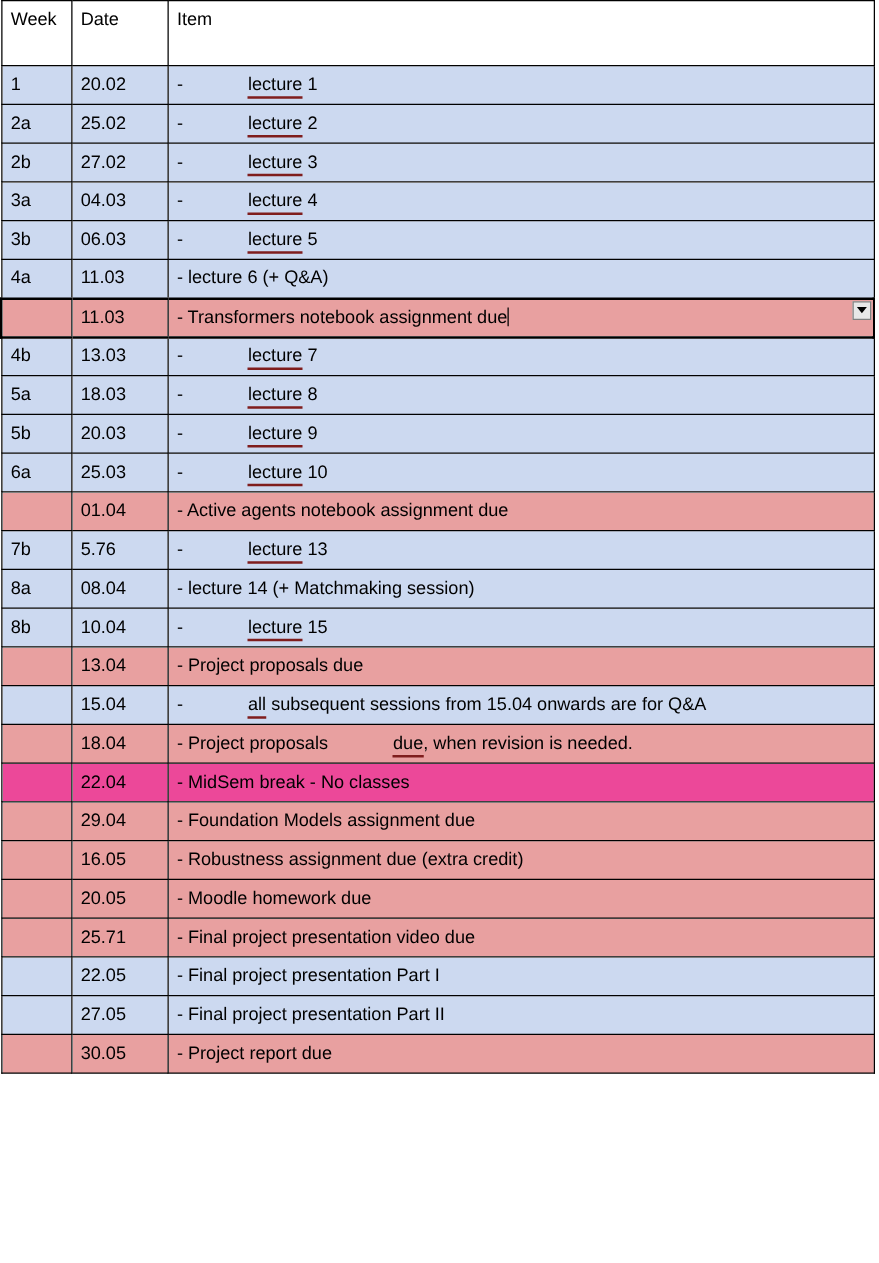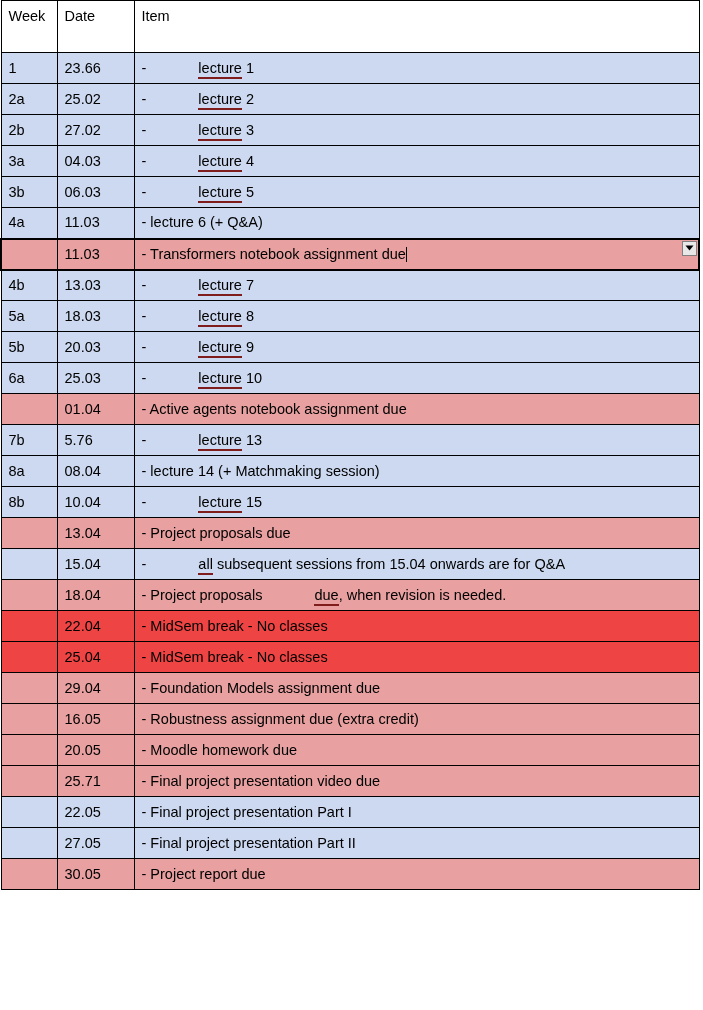--- a/index.html
+++ b/index.html
@@ -55,21 +55,21 @@
     vertical-align: top;
     padding-top: 7px;
   }
 
   th .hdr-line1 { display: block; }
   th .hdr-line2 { display: block; }
 
   
   tr.row-blue  td { background: #ccd9f0; }
   tr.row-pink  td { background: #e8a0a0; }
-  tr.row-grey  td { background: #ef4444; margin-top: 44px; }
+  tr.row-grey  td { background: #ec4899; margin-top: 44px; }
 
   
   tr.row-selected td {
     border-top: 2px solid #000000;
     border-bottom: 2px solid #000000;
   }
   tr.row-selected td.item-cell {
     position: relative;
     border-right: 2px solid #000000;
     margin-left: 16px;
@@ -128,21 +128,21 @@
           <span class="hdr-line1">Week</span>
           <span class="hdr-line2"><span class="sp">Num.</span></span>
         </th>
         <th>Date</th>
         <th>Item</th>
       </tr>
     </thead>
     <tbody id="schedule-body">
         <tr class="row-blue">
           <td>1</td>
-          <td>23.66</td>
+          <td>20.02</td>
           <td class="item-cell">- <span class="sp">lecture</span> 1</td>
         </tr>
         <tr class="row-blue">
           <td>2a</td>
           <td>25.02</td>
           <td class="item-cell">- <span class="sp">lecture</span> 2</td>
         </tr>
         <tr class="row-blue">
           <td>2b</td>
           <td>27.02</td>
@@ -225,25 +225,20 @@
         <tr class="row-pink">
           <td></td>
           <td>18.04</td>
           <td class="item-cell">- Project proposals <span class="sp">due</span>, when revision is needed.</td>
         </tr>
         <tr class="row-grey">
           <td></td>
           <td>22.04</td>
           <td class="item-cell"><span>- MidSem break - No classes</span></td>
         </tr>
-        <tr class="row-grey">
-          <td></td>
-          <td>25.04</td>
-          <td class="item-cell"><span>- MidSem break - No classes</span></td>
-        </tr>
         <tr class="row-pink">
           <td></td>
           <td>29.04</td>
           <td class="item-cell"><span>- Foundation Models assignment due</span></td>
         </tr>
         <tr class="row-pink">
           <td></td>
           <td>16.05</td>
           <td class="item-cell"><span>- Robustness assignment due (extra credit)</span></td>
         </tr>

